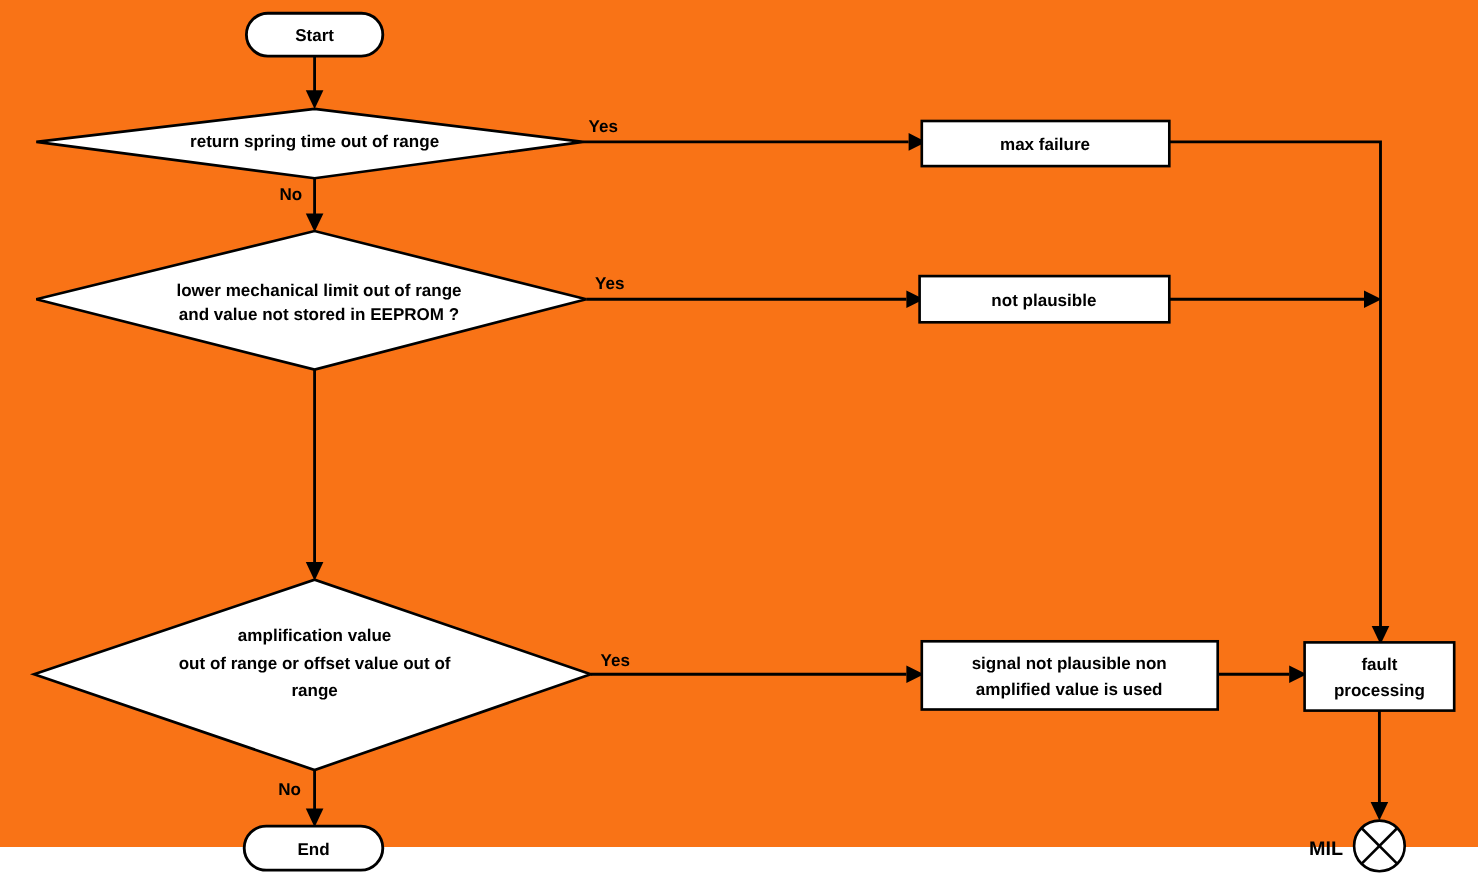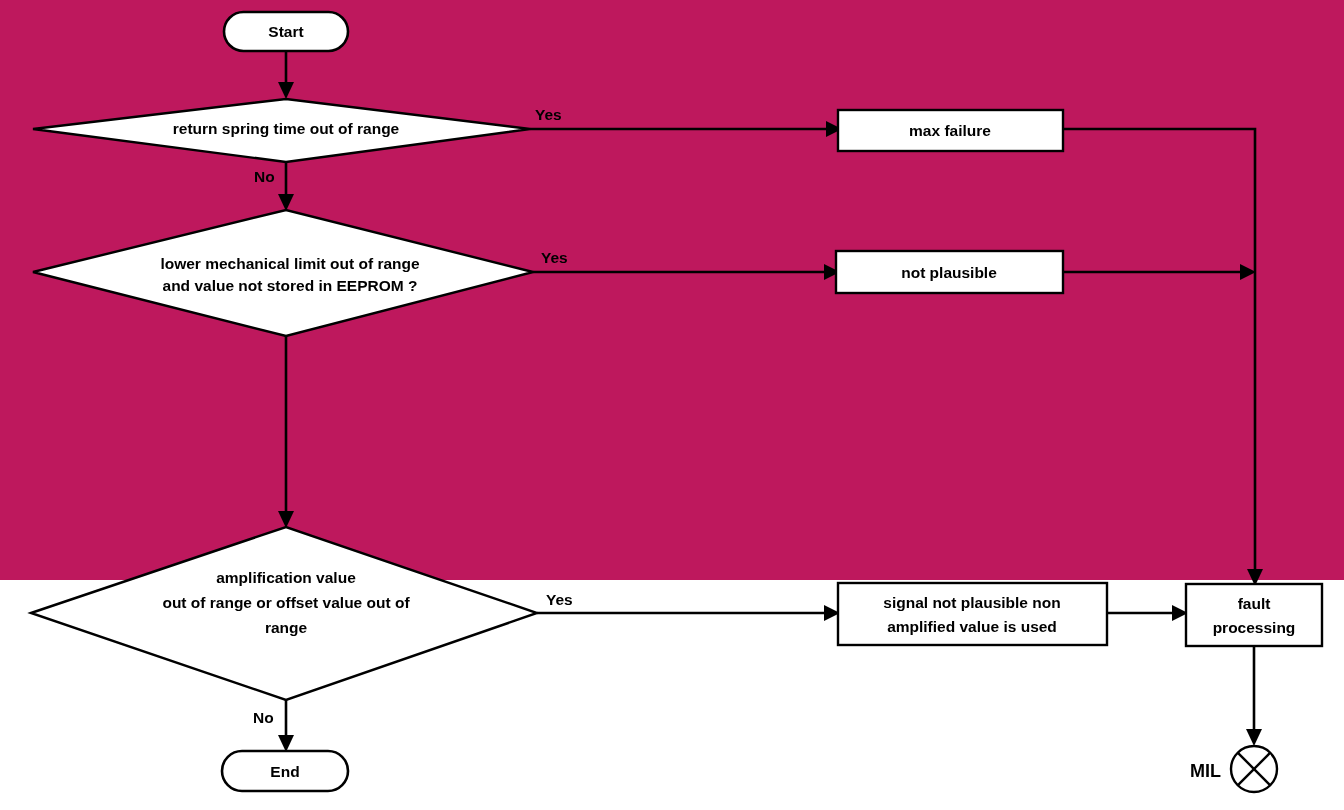--- a/index.html
+++ b/index.html
@@ -9,22 +9,22 @@
   }
   body {
     width: 1344px;
     height: 810px;
     overflow: hidden;
     font-family: "Liberation Sans", sans-serif;
   }
   #flowchart-root {
     position: relative;
     width: 1344px;
-    height: 580px;
-    background: #be185d;
+    height: 770px;
+    background: #f97316;
   }
   svg.diagram {
     display: block;
     width: 1344px;
     height: 810px;
   }
   .shape-stroke {
     fill: #ffffff;
     stroke: #000000;
     stroke-width: 2.4;

